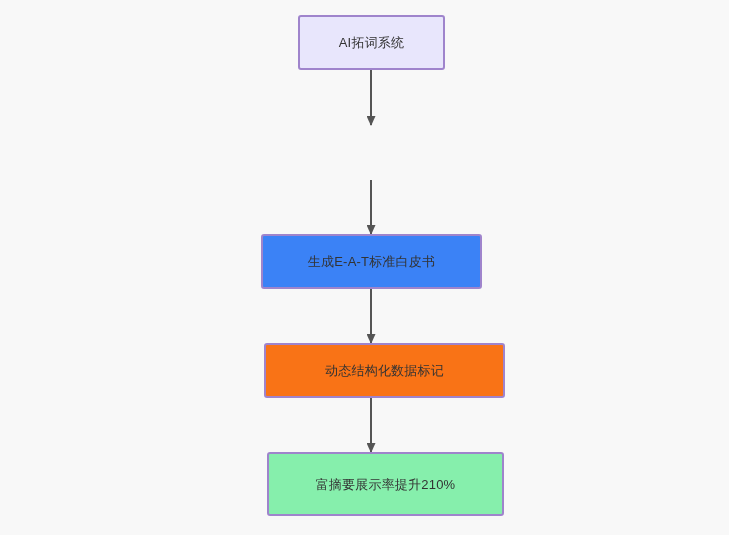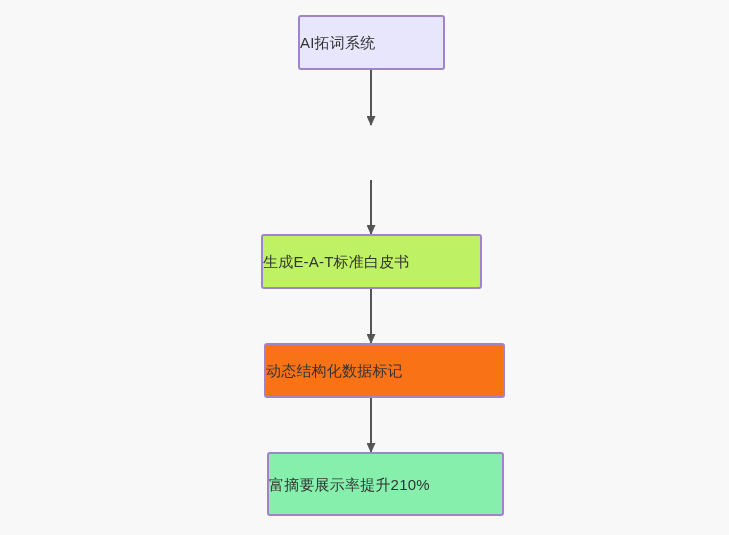--- a/index.html
+++ b/index.html
@@ -19,23 +19,23 @@
     height: 535px;
   }
   .node {
     position: absolute;
     box-sizing: border-box;
     background: #e8e6fc;
     border: 2px solid #9f84cc;
     border-radius: 3px;
     display: flex;
     align-items: center;
-    justify-content: flex-start;
+    justify-content: center;
     color: #333333;
-    font-size: 15px;
+    font-size: 13px;
     line-height: 1;
     letter-spacing: 0.2px;
     white-space: nowrap;
   }
   .node-label {
     display: block;
   }
   .edge {
     position: absolute;
     left: 0;
@@ -62,21 +62,21 @@
         <line x1="371" y1="289" x2="371" y2="343" stroke="#555555" stroke-width="2" marker-end="url(#arrowhead)"></line>
         <line x1="371" y1="398" x2="371" y2="452" stroke="#555555" stroke-width="2" marker-end="url(#arrowhead)"></line>
       </g>
   </svg>
 
   <div class="node" style="left: 298px; top: 15px; width: 147px; height: 55px; background: rgb(232, 230, 252); border-color: rgb(159, 132, 204); color: rgb(51, 51, 51);">
     <span class="node-label">AI拓词系统</span>
   </div>
 
 
-  <div class="node" style="left: 261px; top: 234px; width: 221px; height: 55px; background: #bef264; border-color: rgb(159, 132, 204); color: rgb(51, 51, 51);">
+  <div class="node" style="left: 261px; top: 234px; width: 221px; height: 55px; background: #3b82f6; border-color: rgb(159, 132, 204); color: rgb(51, 51, 51);">
     <span class="node-label">生成E-A-T标准白皮书</span>
   </div>
 
   <div class="node" style="left: 264px; top: 343px; width: 241px; height: 55px; background: #f97316; border-color: rgb(159, 132, 204); color: rgb(51, 51, 51);">
     <span class="node-label">动态结构化数据标记</span>
   </div>
 
   <div class="node" style="left: 267px; top: 452px; width: 237px; height: 64px; background: #86efac; border-color: rgb(159, 132, 204); color: rgb(51, 51, 51);">
     <span class="node-label">富摘要展示率提升210%</span>
   </div>

